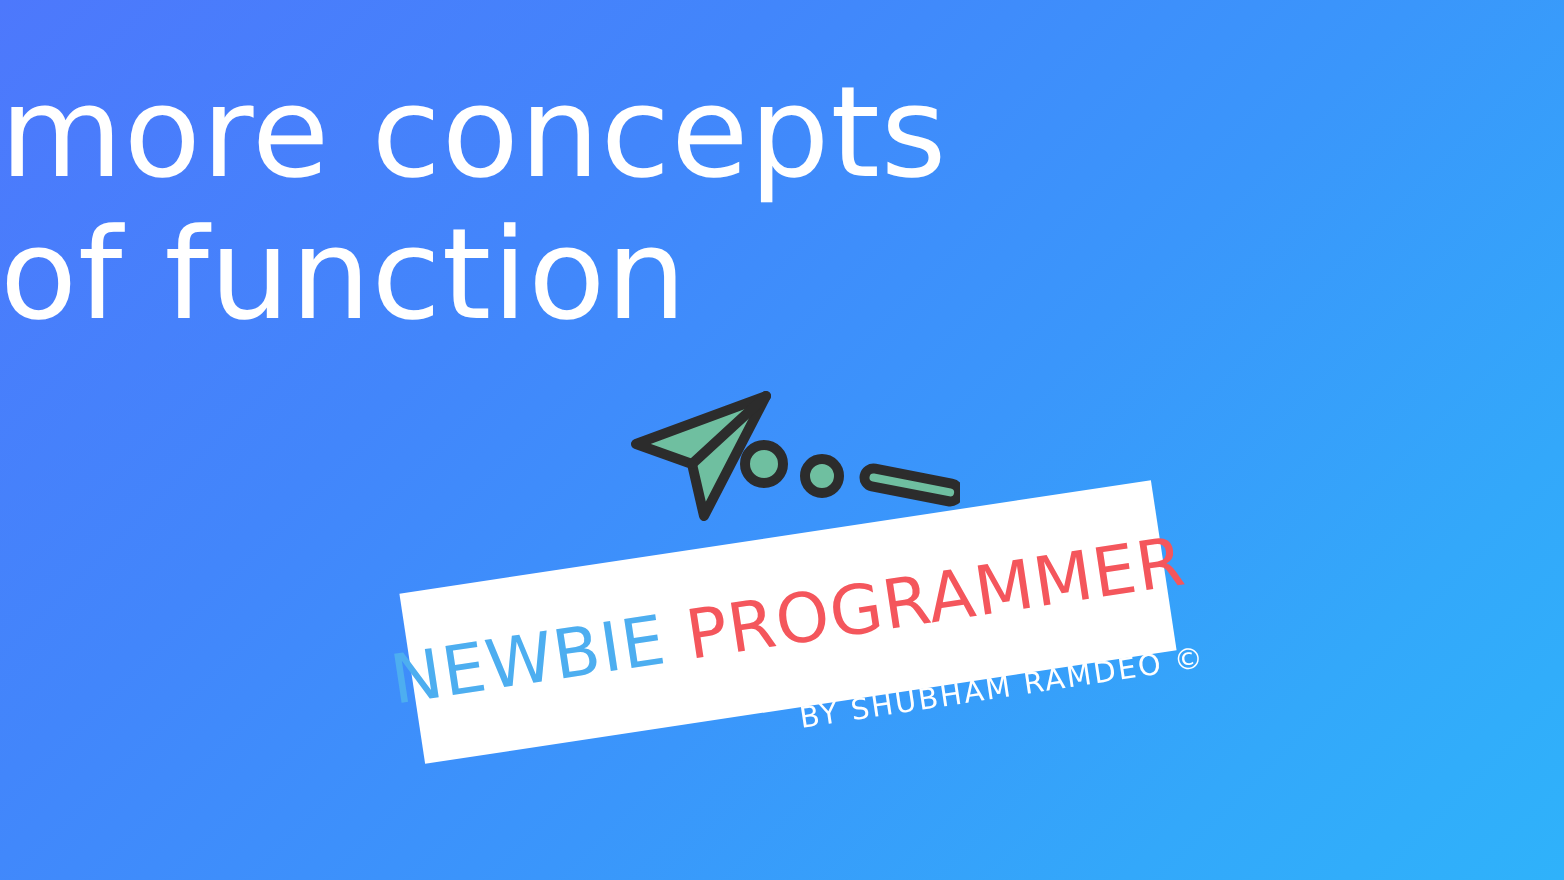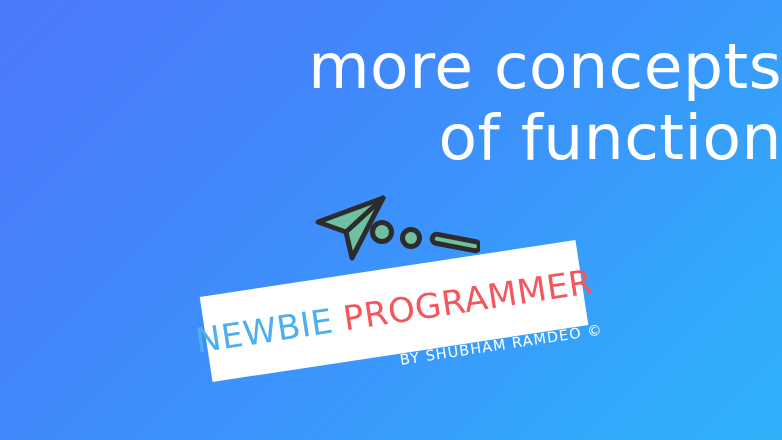--- a/index.html
+++ b/index.html
@@ -16,21 +16,21 @@
     font-family: "DejaVu Sans", "Liberation Sans", sans-serif;
     background: linear-gradient(135deg, #4d78fc 0%, #4286fb 32%, #3a96fb 58%, #33a8fa 82%, #2fb2fa 100%);
   }
 
   
   .title-block {
     position: absolute;
     left: 0;
     top: 32px;
     width: 782px;
-    text-align: right;
+    text-align: left;
     color: #ffffff;
     font-family: "DejaVu Sans", "Liberation Sans", sans-serif;
     font-weight: 400;
     font-size: 63px;
     line-height: 1.12;
     letter-spacing: 0.5px;
     -webkit-font-smoothing: antialiased;
   }
   .title-line {
     display: block;

